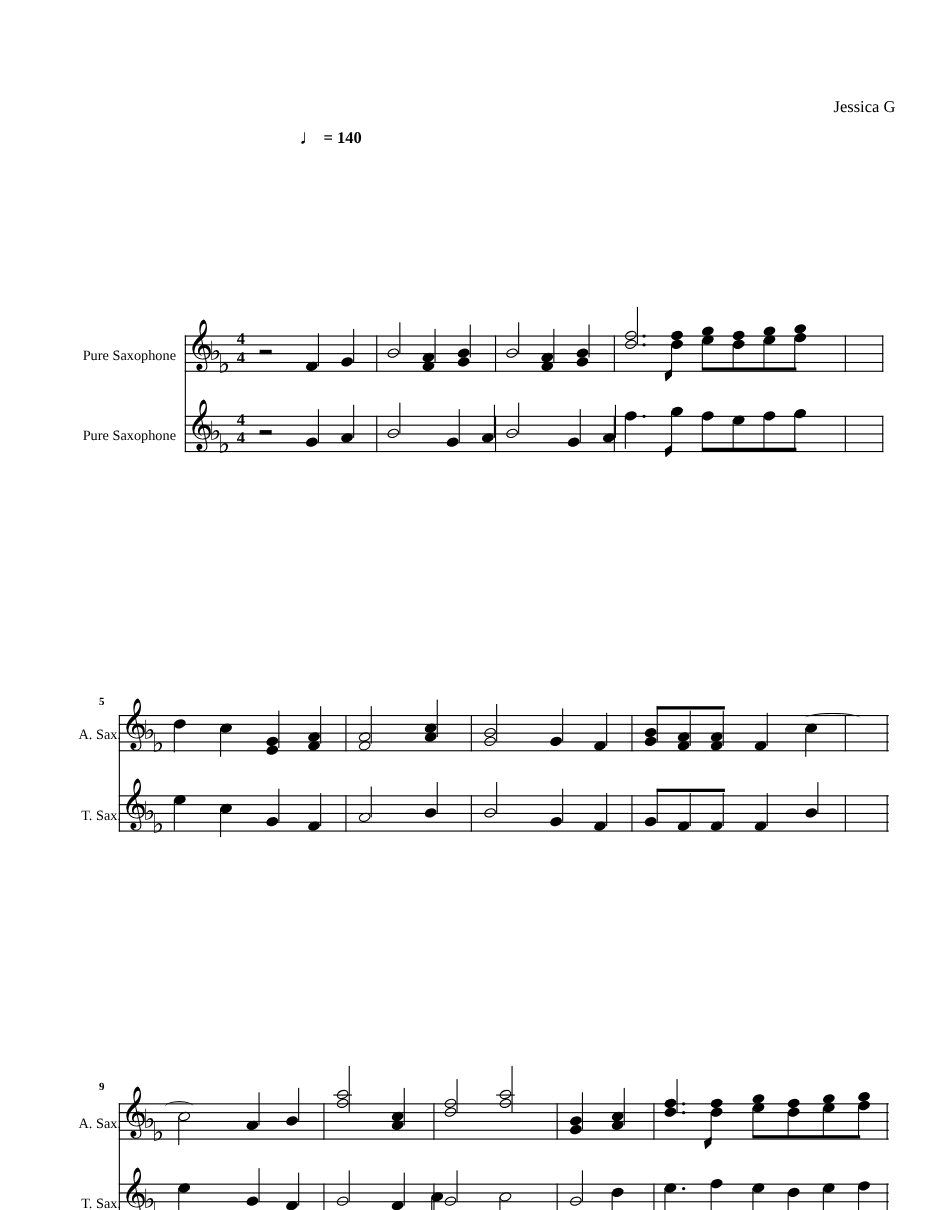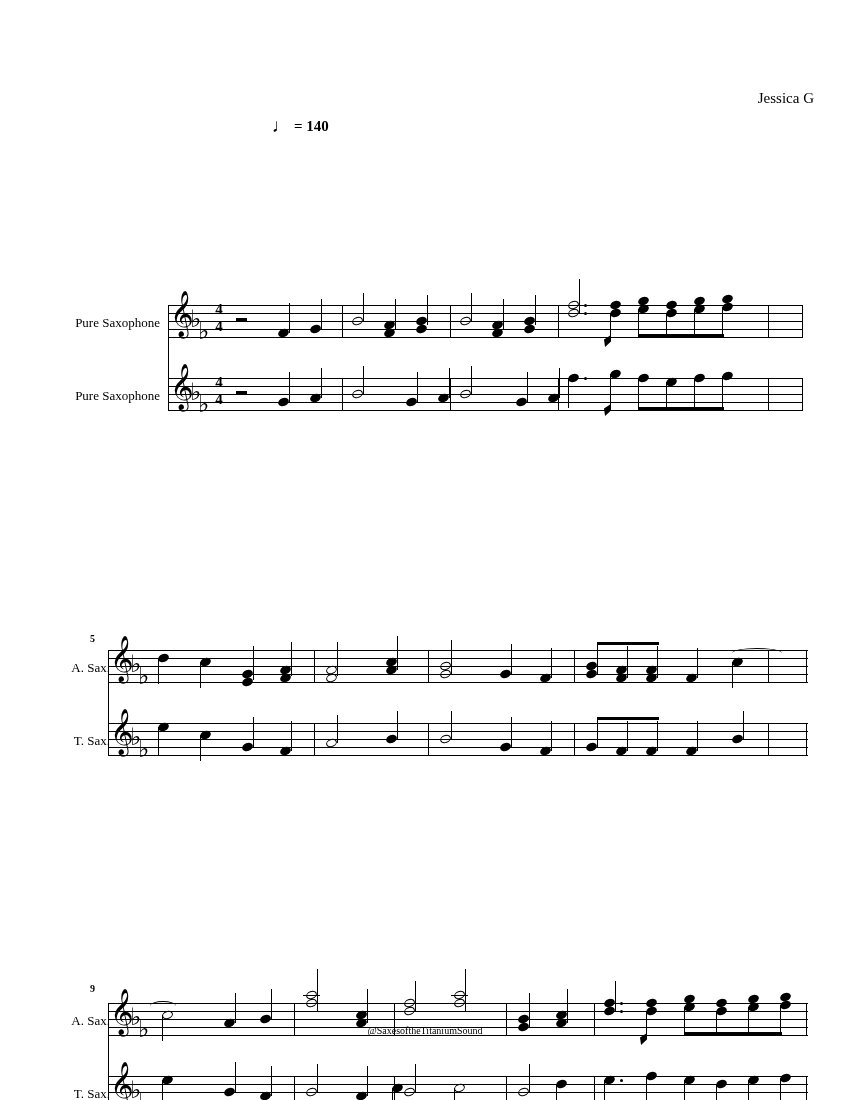--- a/index.html
+++ b/index.html
@@ -604,14 +604,13 @@
     
     
 
     
 
     
 
     
   </div>
 
-  <div class="footer">@SaxesoftheTitaniumSound</div>
 </div>
 
 </body></html>

